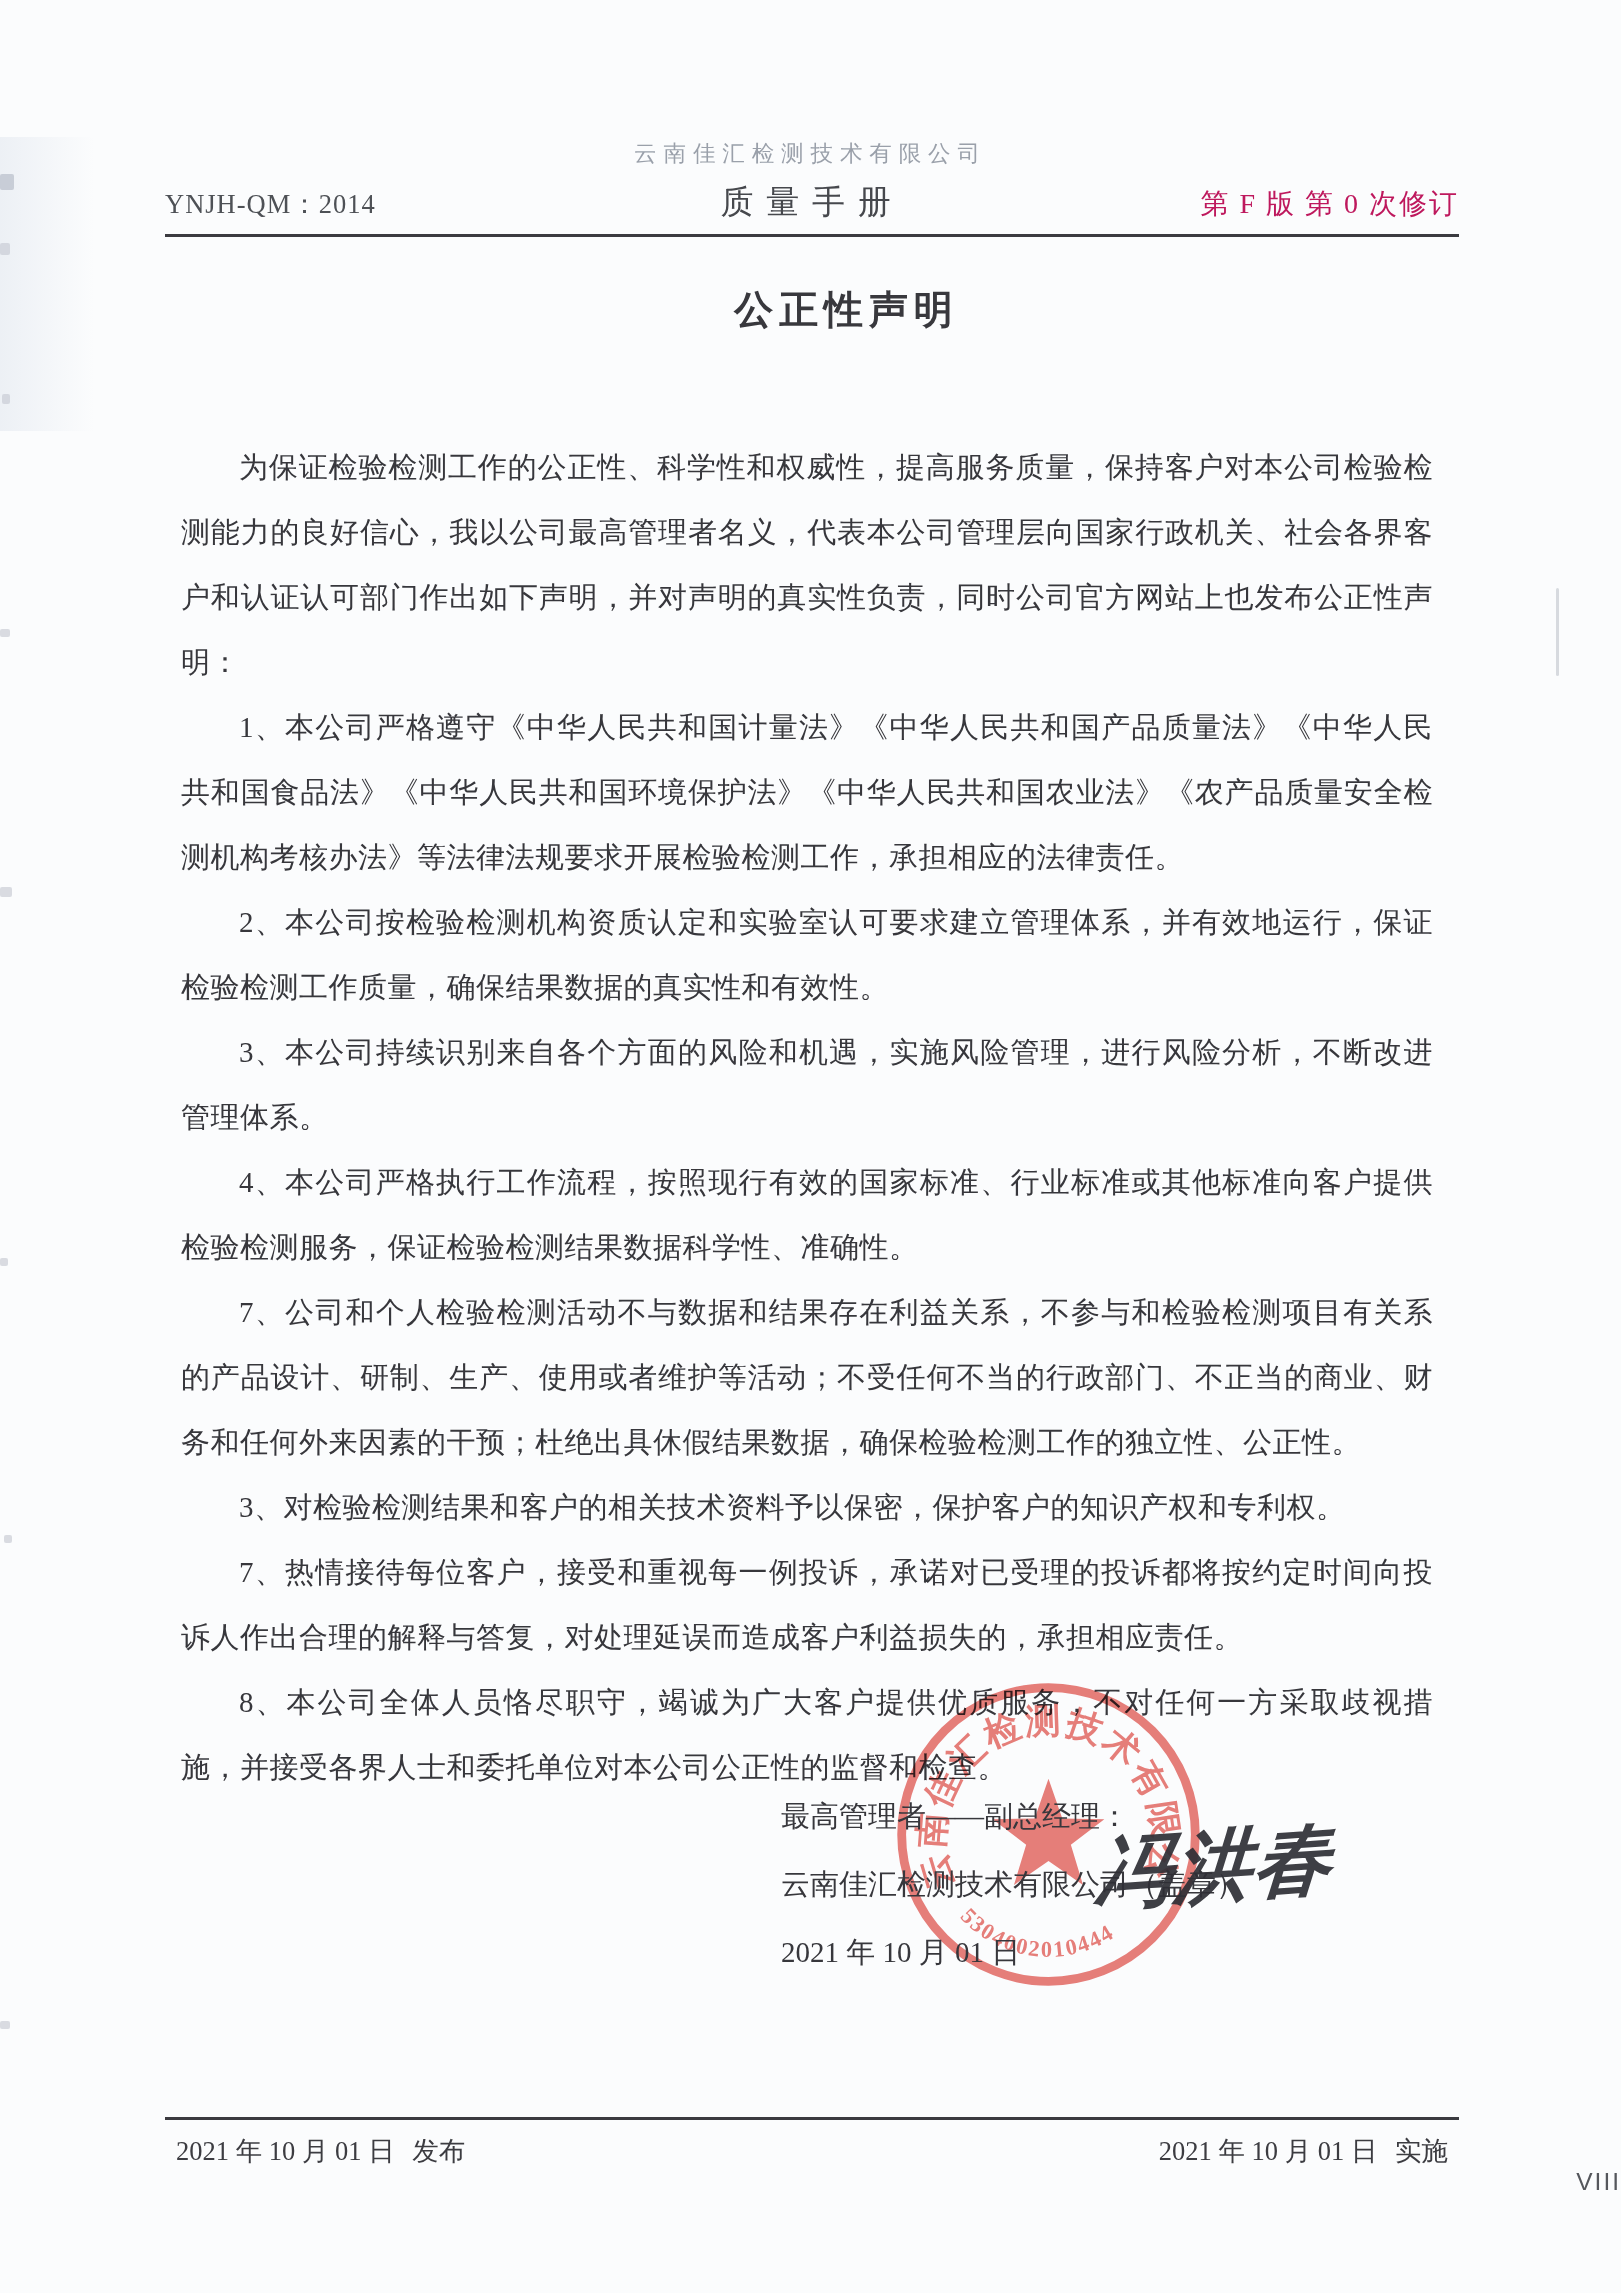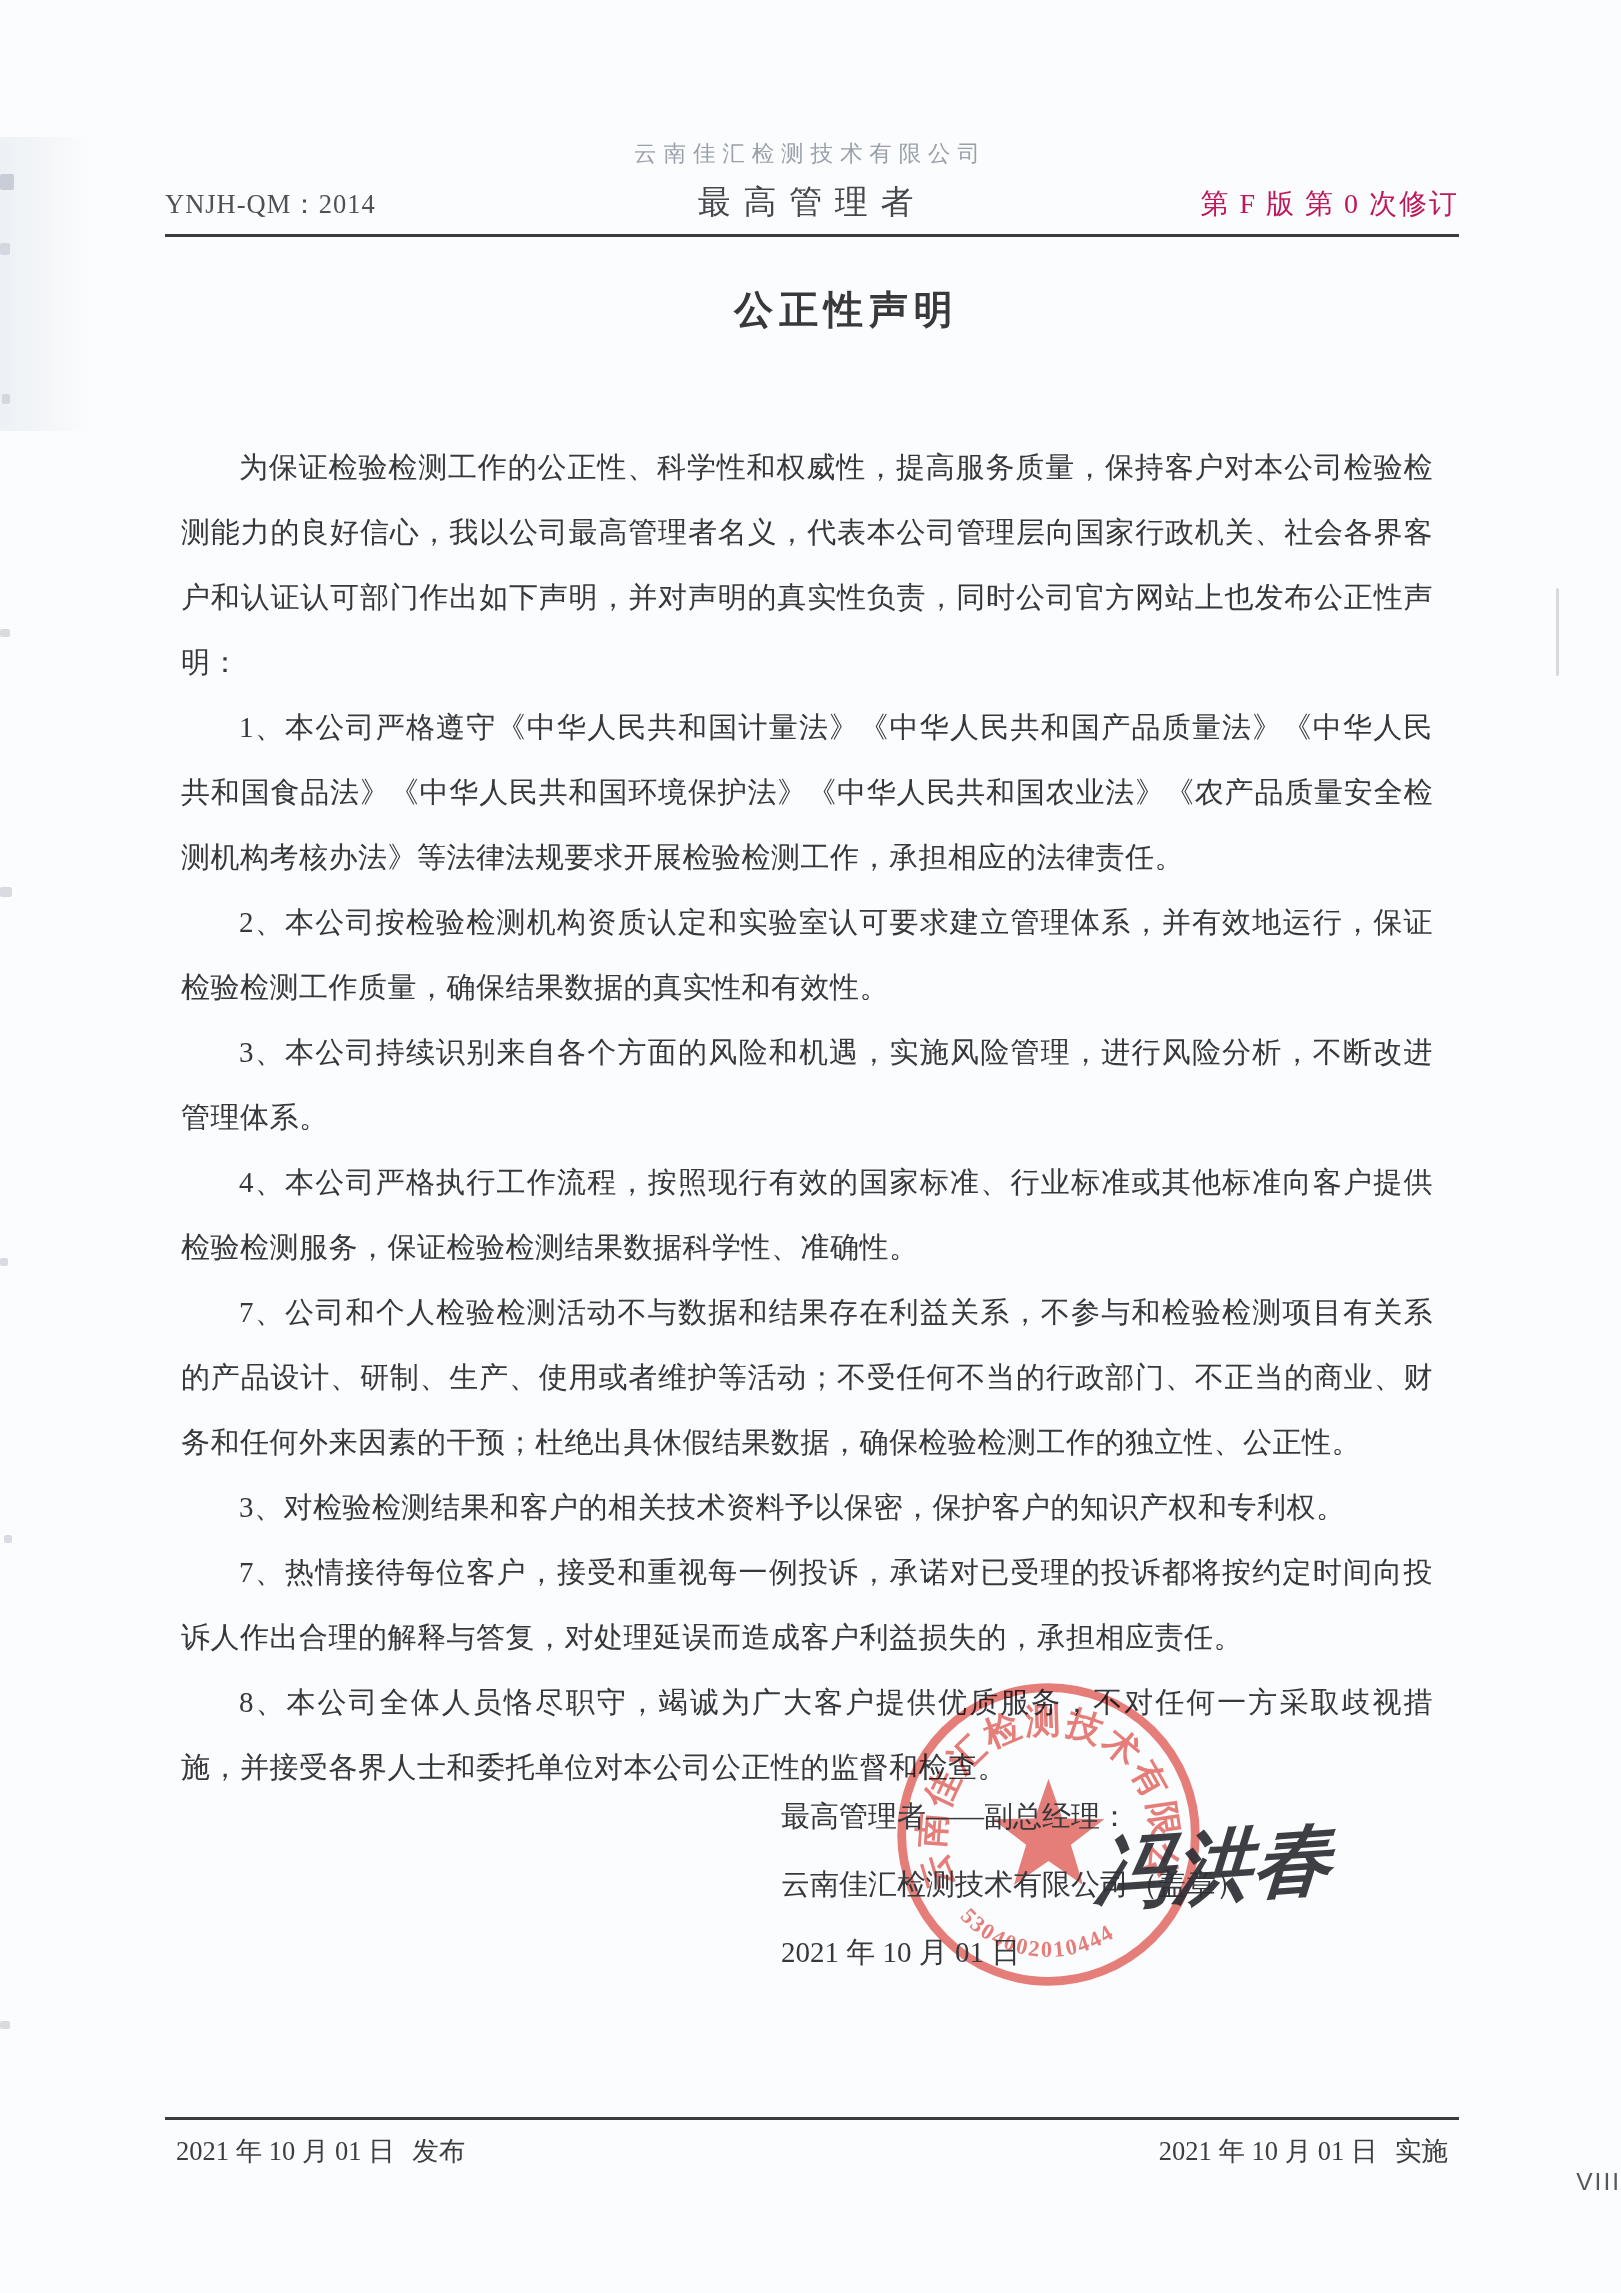--- a/index.html
+++ b/index.html
@@ -93,21 +93,21 @@
   <div class="mark m4"></div>
   <div class="mark m5"></div>
   <div class="mark m6"></div>
   <div class="mark m7"></div>
   <div class="mark m8"></div>
   <div class="mark m9"></div>
 
   <div class="co-name">云南佳汇检测技术有限公司</div>
   <div class="hdr-row">
     <div class="doc-code">YNJH-QM：2014</div>
-    <div class="doc-title">最高管理者</div>
+    <div class="doc-title">质量手册</div>
     <div class="version">第 F 版 第 0 次修订</div>
   </div>
   <div class="rule rule-top"></div>
 
   <h1 class="page-title">公正性声明</h1>
 
   <div class="body-text">
     <p>为保证检验检测工作的公正性、科学性和权威性，提高服务质量，保持客户对本公司检验检测能力的良好信心，我以公司最高管理者名义，代表本公司管理层向国家行政机关、社会各界客户和认证认可部门作出如下声明，并对声明的真实性负责，同时公司官方网站上也发布公正性声明：</p>
     <p>1、本公司严格遵守《中华人民共和国计量法》《中华人民共和国产品质量法》《中华人民共和国食品法》《中华人民共和国环境保护法》《中华人民共和国农业法》《农产品质量安全检测机构考核办法》等法律法规要求开展检验检测工作，承担相应的法律责任。</p>
     <p>2、本公司按检验检测机构资质认定和实验室认可要求建立管理体系，并有效地运行，保证检验检测工作质量，确保结果数据的真实性和有效性。</p>

